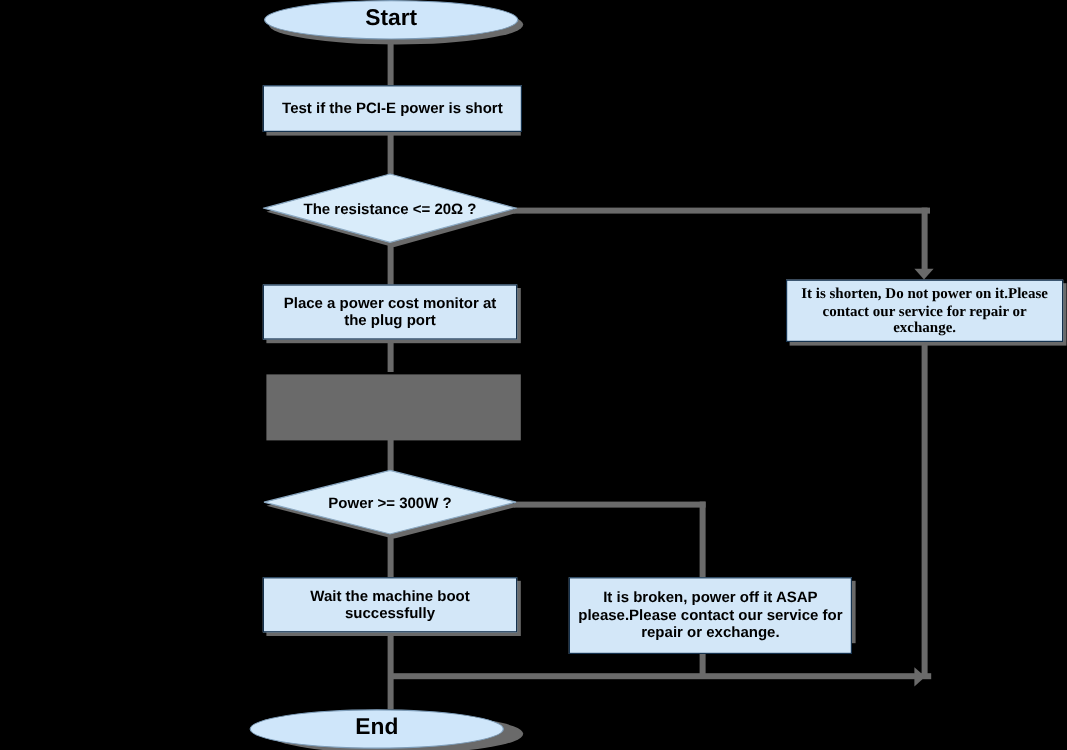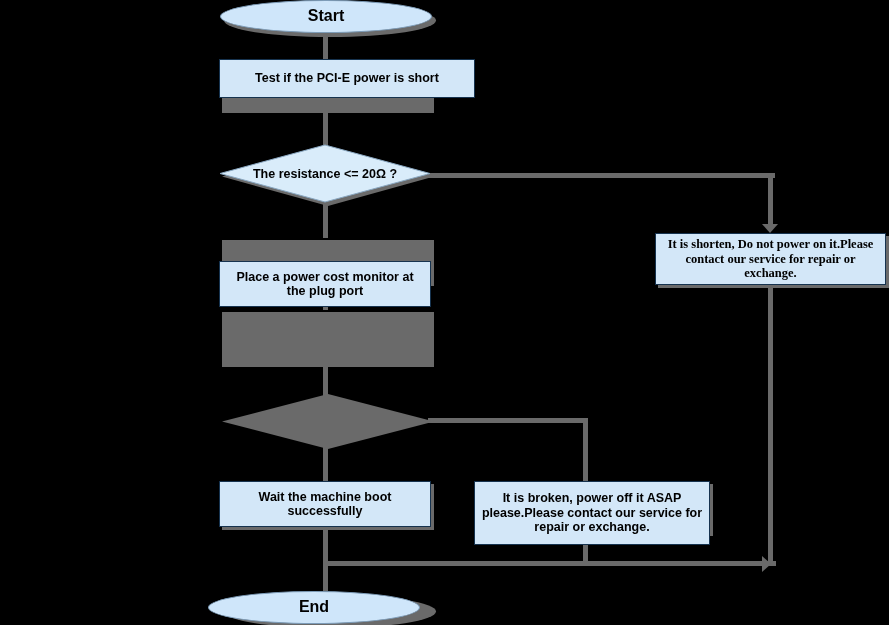--- a/index.html
+++ b/index.html
@@ -28,21 +28,21 @@
     display: flex;
     align-items: center;
     justify-content: center;
     padding: 2px 6px;
     z-index: 5;
   }
   .terminal {
     border-radius: 50% / 50%;
     background: #cfe6fa;
     border: 1px solid #7d9cb8;
-    font-size: 16px;
+    font-size: 19px;
   }
   .process {
     background: #d3e7f8;
     border: 1px solid #16334f;
   }
   .shadow {
     position: absolute;
     background: #6a6a6a;
     z-index: 3;
   }
@@ -150,40 +150,46 @@
   <div class="diamond-shadow" style="left:222px; top:394px; width:212px; height:55px;">
     <svg width="212" height="55" viewBox="0 0 212 55">
         <polygon points="106,0 212,27.5 106,55 0,27.5" fill="#6a6a6a"></polygon>
       </svg>
   </div>
 
   <div class="node terminal" style="left:220px; top:0px; width:212px; height:33px;">
     <span>Start</span>
   </div>
 
-  <div class="node process" style="left:219px; top:59px; width:256px; height:39px;">
+  <div class="node process" style="left:219px; top:71px; width:216px; height:39px;">
     <span>Test if the PCI-E power is short</span>
   </div>
 
   <div class="diamond-wrap" style="left:219px; top:144px; width:212px; height:59px;">
     <svg width="212" height="59" viewBox="0 0 212 59">
       <polygon points="106,1 211,29.5 106,58 1,29.5" fill="#d9ecfa" stroke="#8aa8c2" stroke-width="1"></polygon>
     </svg>
     <div class="diamond-label">The resistance &lt;= 20Ω  ?</div>
   </div>
 
   <div class="node process" style="left:655px; top:233px; width:231px; height:52px;font-family:Liberation Serif, serif;">
     <span>It is shorten, Do not power on it.Please contact our service for repair or exchange.</span>
   </div>
 
-  <div class="node process" style="left:219px; top:237px; width:212px; height:46px;margin-top:24px;">
+  <div class="node process" style="left:219px; top:237px; width:212px; height:46px;">
     <span>Place a power cost monitor at the plug port</span>
   </div>
 
 
+  <div class="diamond-wrap" style="left:219px; top:391px; width:212px; height:55px;">
+    <svg width="212" height="55" viewBox="0 0 212 55">
+      <polygon points="106,1 211,27.5 106,54 1,27.5" fill="#d9ecfa" stroke="#8aa8c2" stroke-width="1"></polygon>
+    </svg>
+    <div class="diamond-label">Power  &gt;= 300W  ?</div>
+  </div>
 
   <div class="node process" style="left:219px; top:481px; width:212px; height:46px;align-items:center;">
     <span>Wait the machine boot successfully</span>
   </div>
 
   <div class="node process" style="left:474px; top:481px; width:236px; height:64px;">
     <span>It is broken, power off it ASAP please.Please contact our service for repair or exchange.</span>
   </div>
 
   <div class="node terminal" style="left:208px; top:591px; width:212px; height:33px;">

